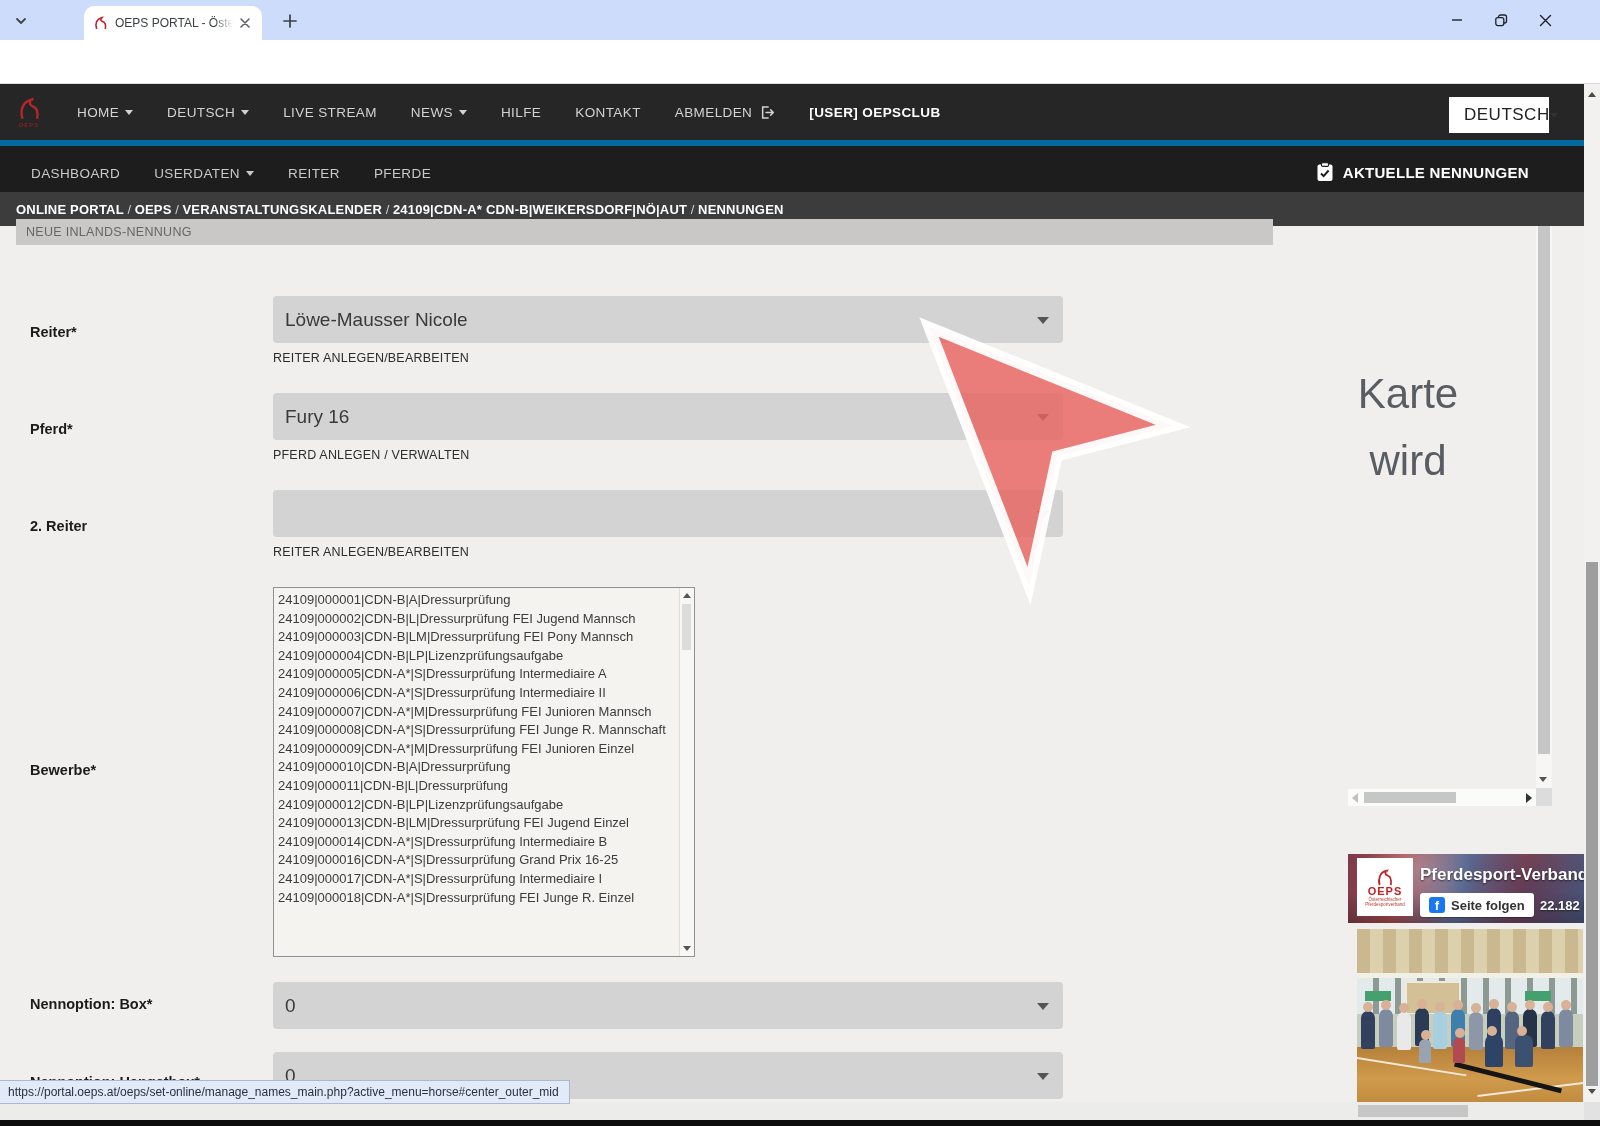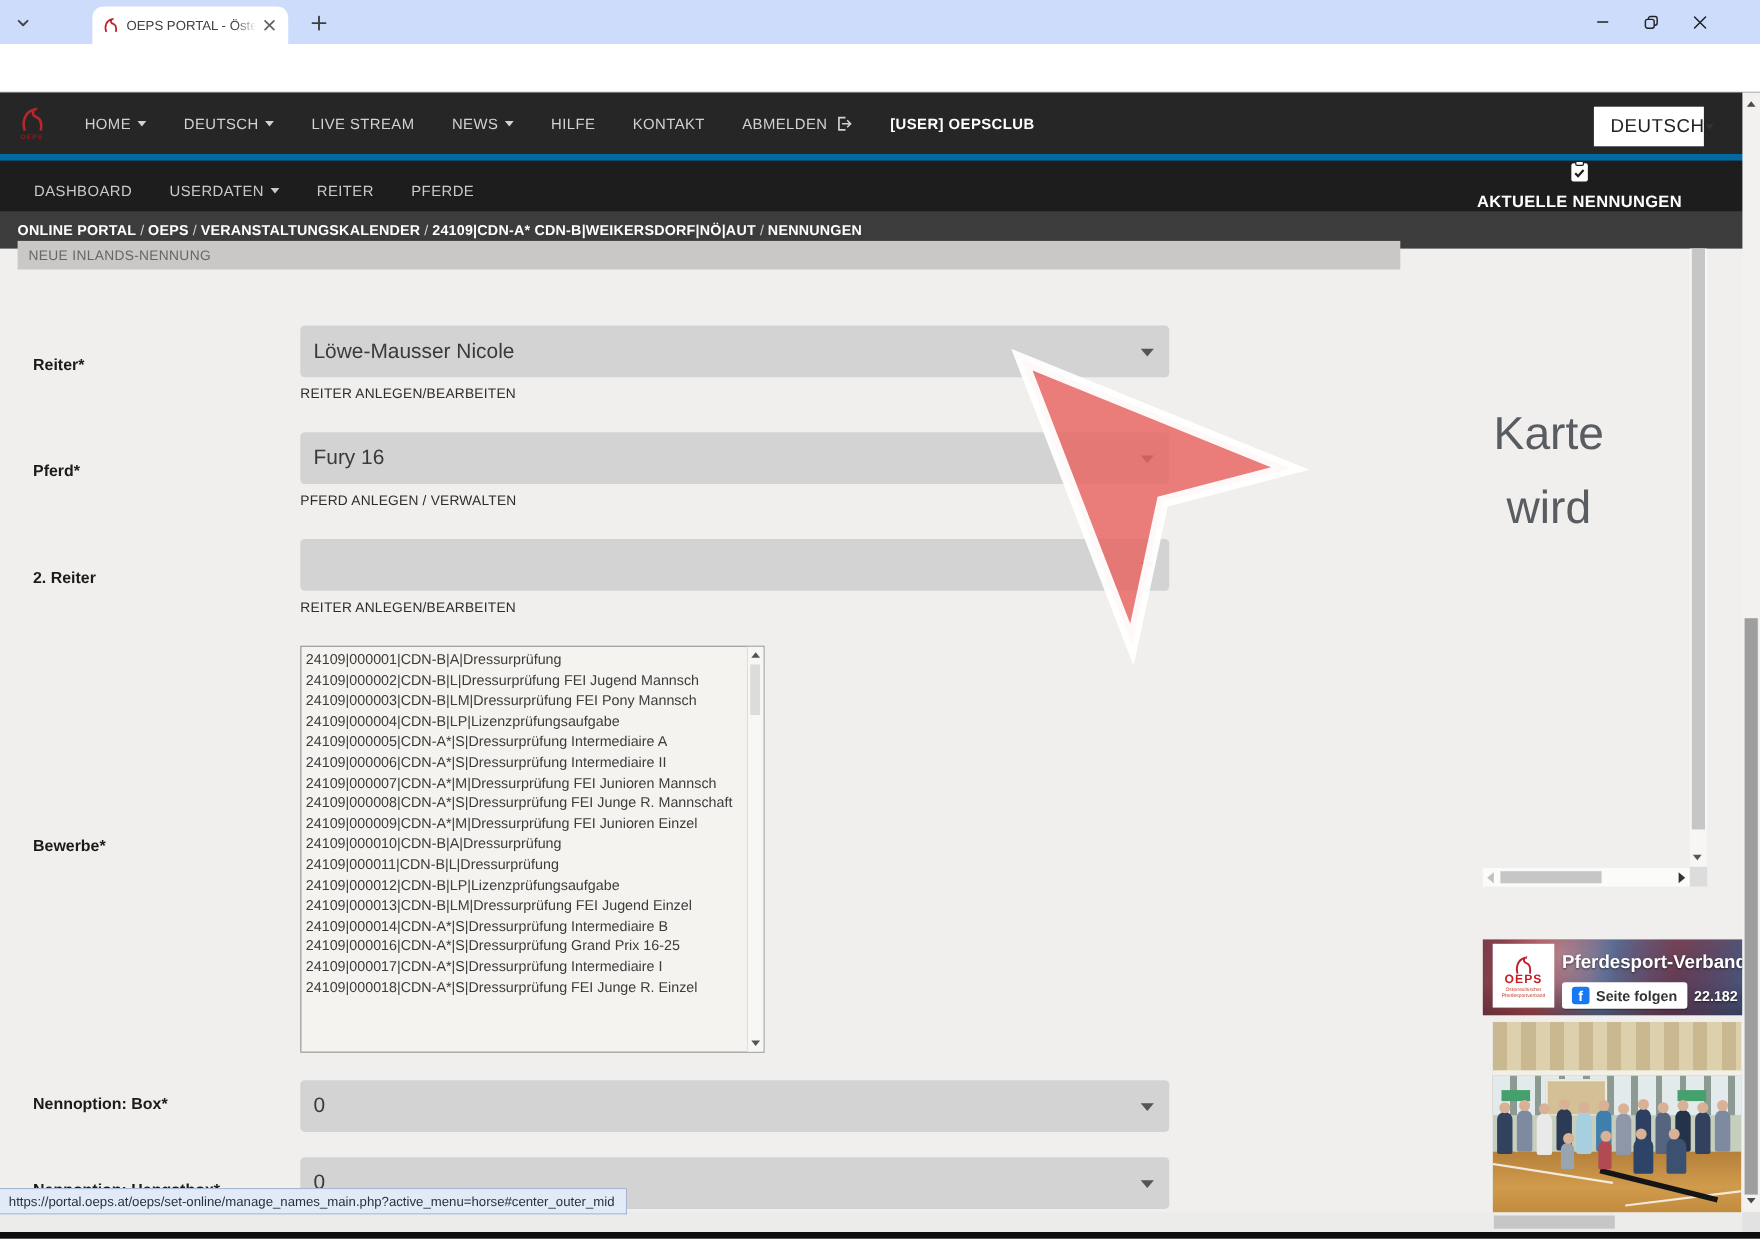--- a/index.html
+++ b/index.html
@@ -27,21 +27,21 @@
   .nav1 .logo{margin:0 16px 0 14px;display:flex;flex-direction:column;align-items:center;}
   .nav-item{color:#d2d2d2;font-size:13.5px;letter-spacing:.4px;margin:0 17px;display:flex;align-items:center;gap:6px;white-space:nowrap;}
   .nav-user{color:#fff;font-weight:bold;}
   .lang-box{position:absolute;left:1449px;top:97px;width:100px;height:36px;background:#fff;display:flex;align-items:center;
             justify-content:space-between;padding:0 12px 0 15px;box-sizing:border-box;}
   .lang-box span{font-size:17px;color:#222;letter-spacing:.5px;}
   .nav2{position:absolute;left:0;top:140px;width:1600px;height:60px;background:#1d1d1d;border-top:6px solid #0369a1;
         display:flex;align-items:center;box-sizing:border-box;}
   .nav2 .nav-item{color:#c9c9c9;}
   .nav2-right{position:absolute;right:71px;top:0;height:52px;display:flex;align-items:center;gap:9px;color:#fff;
-              font-size:15px;font-weight:bold;letter-spacing:.3px;flex-direction:column;}
+              font-size:15px;font-weight:bold;letter-spacing:.3px;}
   .crumbbar{position:absolute;left:0;top:192px;width:1600px;height:34px;background:#3c3c3c;display:flex;align-items:center;padding-left:16px;box-sizing:border-box;}
   .bc-item{color:#fff;font-size:13px;font-weight:bold;letter-spacing:.2px;}
   .bc-sep{color:#cfcfcf;font-size:13px;white-space:pre;}
   
   .panelhead{position:absolute;left:16px;top:219px;width:1257px;height:26px;background:#c9c8c6;
              display:flex;align-items:center;padding-left:10px;box-sizing:border-box;}
   .panelhead span{font-size:12.5px;font-weight:normal;color:#666;letter-spacing:.3px;}
   .flabel{position:absolute;left:30px;font-size:14.5px;font-weight:bold;color:#1b1b1b;}
   .sel{position:absolute;left:273px;width:790px;height:47px;background:#d3d3d3;border-radius:4px;}
   .sel .val{position:absolute;left:12px;top:0;height:47px;display:flex;align-items:center;font-size:19px;color:#3a3a3a;}

